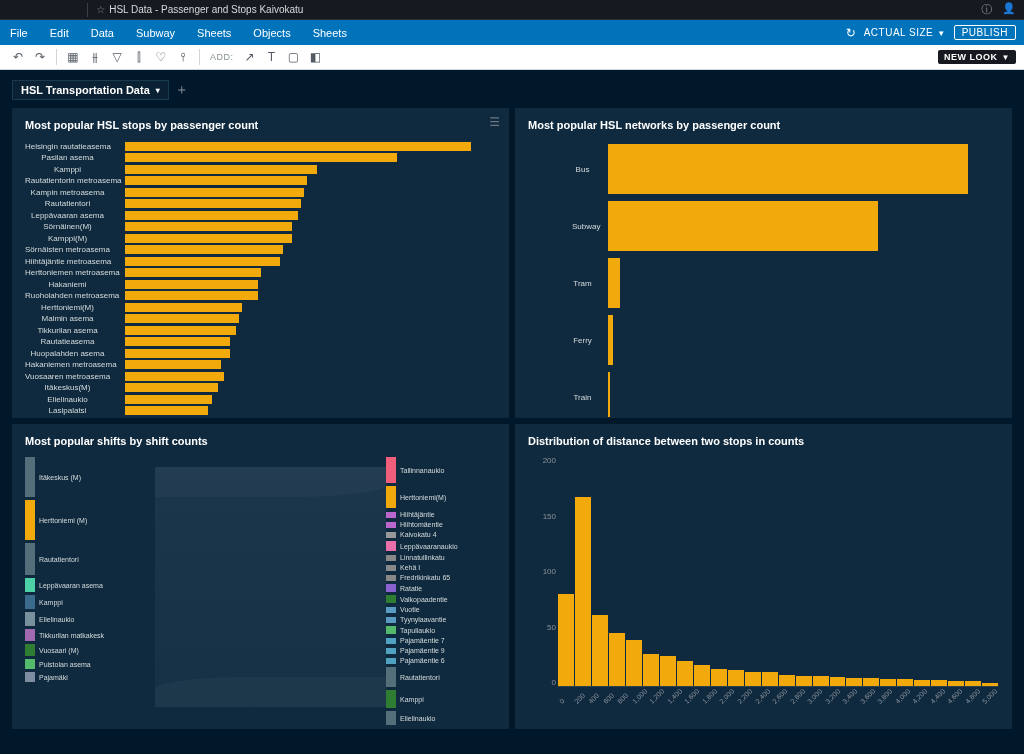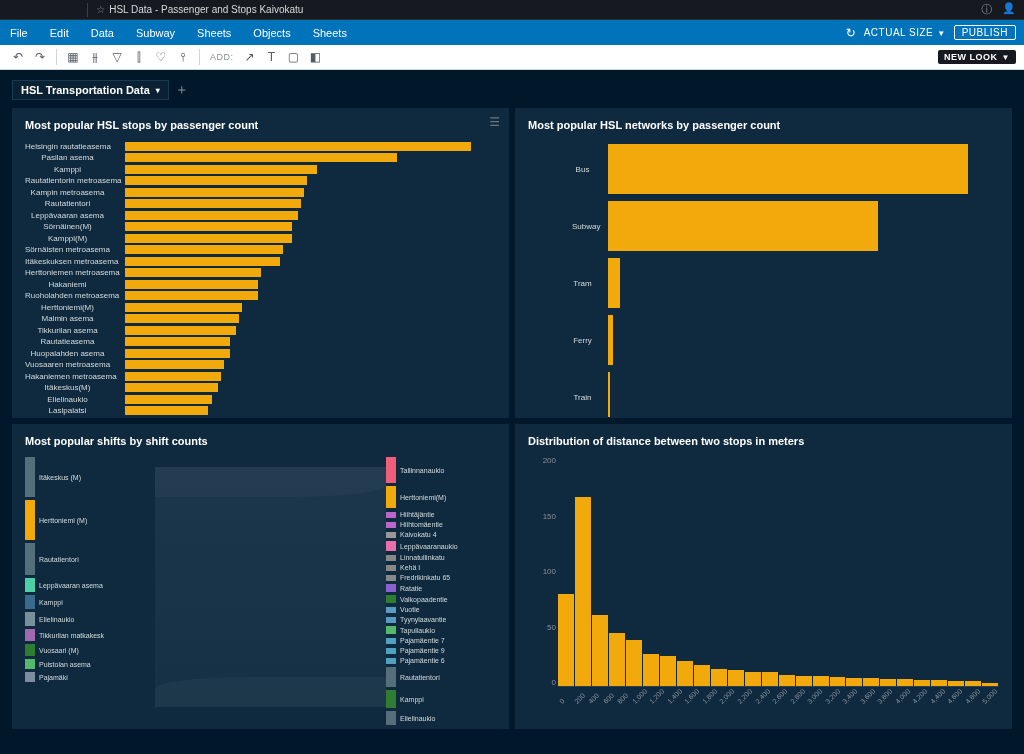--- a/index.html
+++ b/index.html
@@ -285,21 +285,21 @@
               <div class="hbar-fill" style="width: 45%;"></div>
             </div>
           </div>
           <div class="hbar-row">
             <div class="hbar-label">Sörnäisten metroasema</div>
             <div class="hbar-track">
               <div class="hbar-fill" style="width: 42.5%;"></div>
             </div>
           </div>
           <div class="hbar-row">
-            <div class="hbar-label">Itäkeskuksen metroasema</div>
+            <div class="hbar-label">Hiihtäjäntie metroasema</div>
             <div class="hbar-track">
               <div class="hbar-fill" style="width: 41.6667%;"></div>
             </div>
           </div>
           <div class="hbar-row">
             <div class="hbar-label">Herttoniemen metroasema</div>
             <div class="hbar-track">
               <div class="hbar-fill" style="width: 36.6667%;"></div>
             </div>
           </div>
@@ -339,29 +339,29 @@
               <div class="hbar-fill" style="width: 28.3333%;"></div>
             </div>
           </div>
           <div class="hbar-row">
             <div class="hbar-label">Huopalahden asema</div>
             <div class="hbar-track">
               <div class="hbar-fill" style="width: 28.3333%;"></div>
             </div>
           </div>
           <div class="hbar-row">
+            <div class="hbar-label">Hakaniemen metroasema</div>
+            <div class="hbar-track">
+              <div class="hbar-fill" style="width: 25.8333%;"></div>
+            </div>
+          </div>
+          <div class="hbar-row">
             <div class="hbar-label">Vuosaaren metroasema</div>
             <div class="hbar-track">
               <div class="hbar-fill" style="width: 26.6667%;"></div>
-            </div>
-          </div>
-          <div class="hbar-row">
-            <div class="hbar-label">Hakaniemen metroasema</div>
-            <div class="hbar-track">
-              <div class="hbar-fill" style="width: 25.8333%;"></div>
             </div>
           </div>
           <div class="hbar-row">
             <div class="hbar-label">Itäkeskus(M)</div>
             <div class="hbar-track">
               <div class="hbar-fill" style="width: 25%;"></div>
             </div>
           </div>
           <div class="hbar-row">
             <div class="hbar-label">Elielinaukio</div>
@@ -549,21 +549,21 @@
             </div>
             <div class="sankey-node">
               <div class="sankey-rect" style="height: 14px; background: rgb(84, 110, 122);"></div>
               <span>Elielinaukio</span>
             </div>
           </div>
       </div>
     </div>
 
     <div class="visual">
-      <div class="visual-title">Distribution of distance between two stops in meters</div>
+      <div class="visual-title">Distribution of distance between two stops in counts</div>
       <div class="hist-wrap">
         <div class="hist-yaxis" id="hist-yaxis">
             <span>200</span>
             <span>150</span>
             <span>100</span>
             <span>50</span>
             <span>0</span>
           </div>
         <div class="hist-bars" id="hist-bars">
             <div class="hist-bar" style="height: 40%;"></div>

